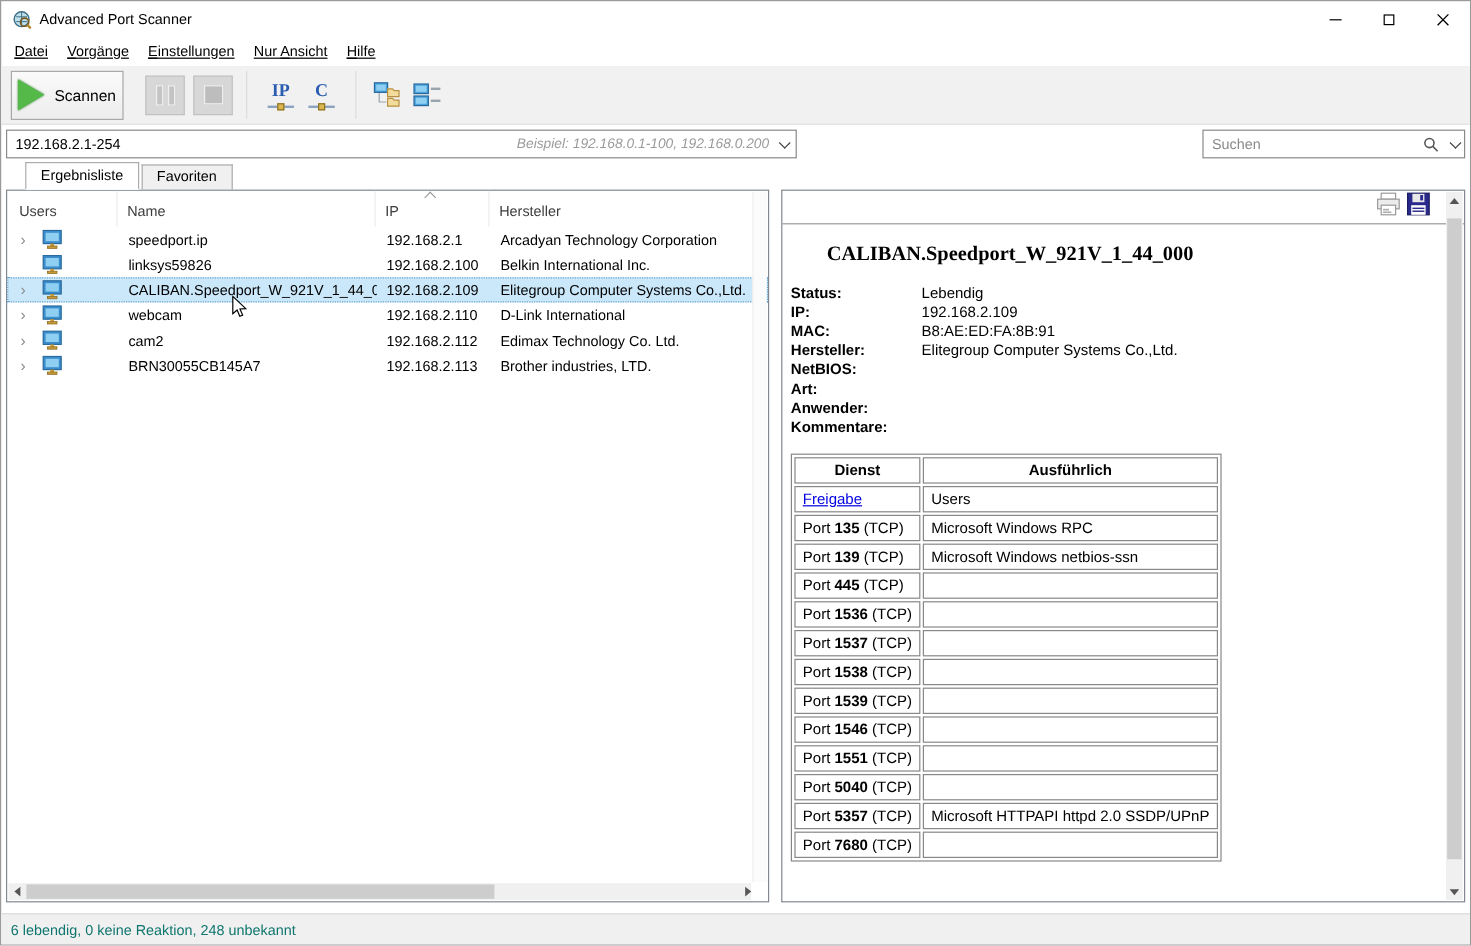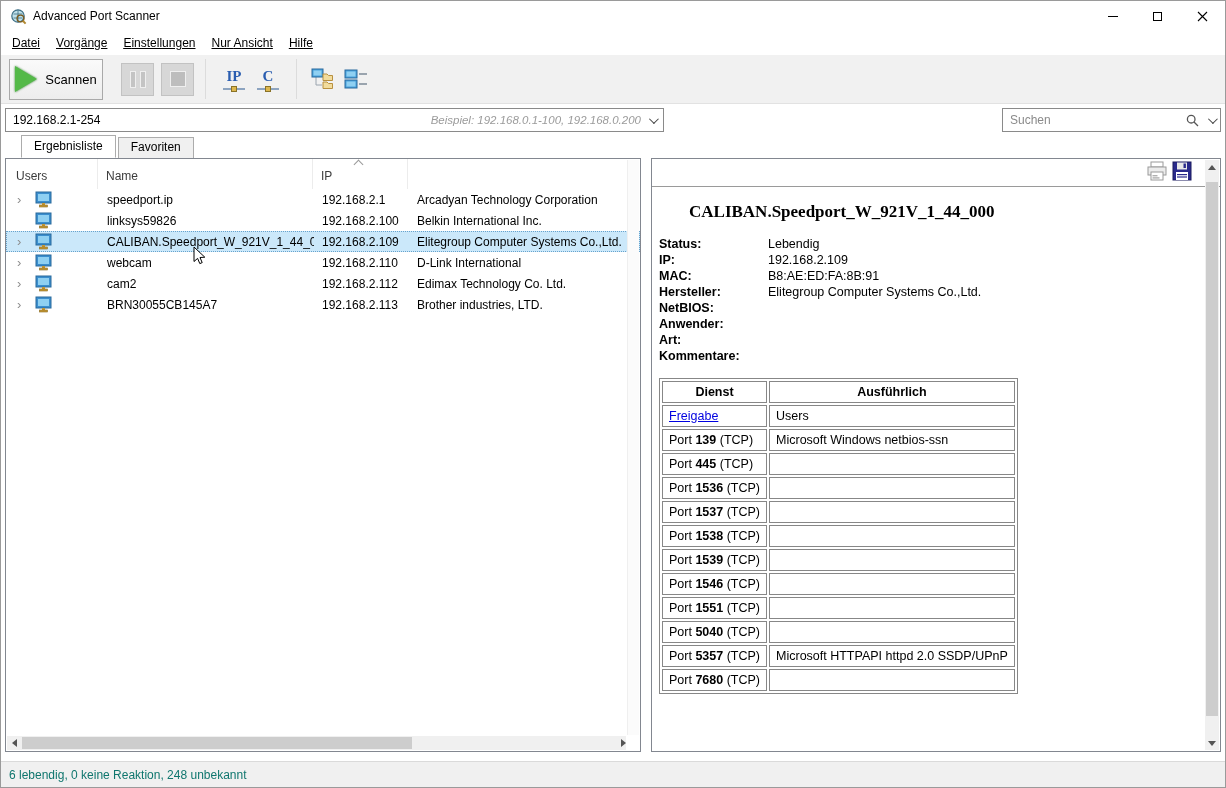--- a/index.html
+++ b/index.html
@@ -240,20 +240,23 @@
         <div>
             <span>Users</span>
           </div>
         <div>
             <span>Name</span>
           </div>
         <div>
             <span>IP</span>
             <span class="sort-arrow"></span>
           </div>
+        <div style="border-right:none;">
+            <span>Hersteller</span>
+          </div>
       </div>
       <div class="rows" id="result-rows">
           <div class="rrow">
             <div class="cell-status">
               <span class="chev-exp">›</span>
               <svg class="pc-ico" width="17" height="17" viewBox="0 0 17 17">
                 <rect x="1" y="1" width="15" height="11" fill="#3b8ece" stroke="#2a6a9c"></rect>
                 <rect x="3" y="3" width="11" height="7" fill="#8fd0f2"></rect>
                 <rect x="7" y="12" width="3" height="2" fill="#c79a35"></rect>
                 <rect x="4.5" y="14" width="8" height="2" fill="#c79a35" stroke="#8a6a20" stroke-width="0.6"></rect>
@@ -385,45 +388,49 @@
             </div>
             <div class="field">
               <span class="flabel">Hersteller:</span>
               <span class="fvalue">Elitegroup Computer Systems Co.,Ltd.</span>
             </div>
             <div class="field">
               <span class="flabel">NetBIOS:</span>
               <span class="fvalue"></span>
             </div>
             <div class="field">
+              <span class="flabel">Art:</span>
+              <span class="fvalue"></span>
+            </div>
+            <div class="field">
               <span class="flabel">Anwender:</span>
-              <span class="fvalue"></span>
-            </div>
-            <div class="field">
-              <span class="flabel">Art:</span>
               <span class="fvalue"></span>
             </div>
             <div class="field">
               <span class="flabel">Kommentare:</span>
               <span class="fvalue"></span>
             </div>
           </div>
         <table class="ports">
           <thead>
             <tr>
               <th>Dienst</th>
               <th>Ausführlich</th>
             </tr>
           </thead>
           <tbody id="port-rows">
               <tr>
                 <td class="svc"><a href="#">Freigabe</a></td>
                 <td class="det">Users</td>
               </tr>
               <tr>
+                <td class="svc">Port <b>135</b> (TCP)</td>
+                <td class="det">Microsoft Windows RPC</td>
+              </tr>
+              <tr>
                 <td class="svc">Port <b>139</b> (TCP)</td>
                 <td class="det">Microsoft Windows netbios-ssn</td>
               </tr>
               <tr>
                 <td class="svc">Port <b>445</b> (TCP)</td>
                 <td class="det"></td>
               </tr>
               <tr>
                 <td class="svc">Port <b>1536</b> (TCP)</td>
                 <td class="det"></td>

